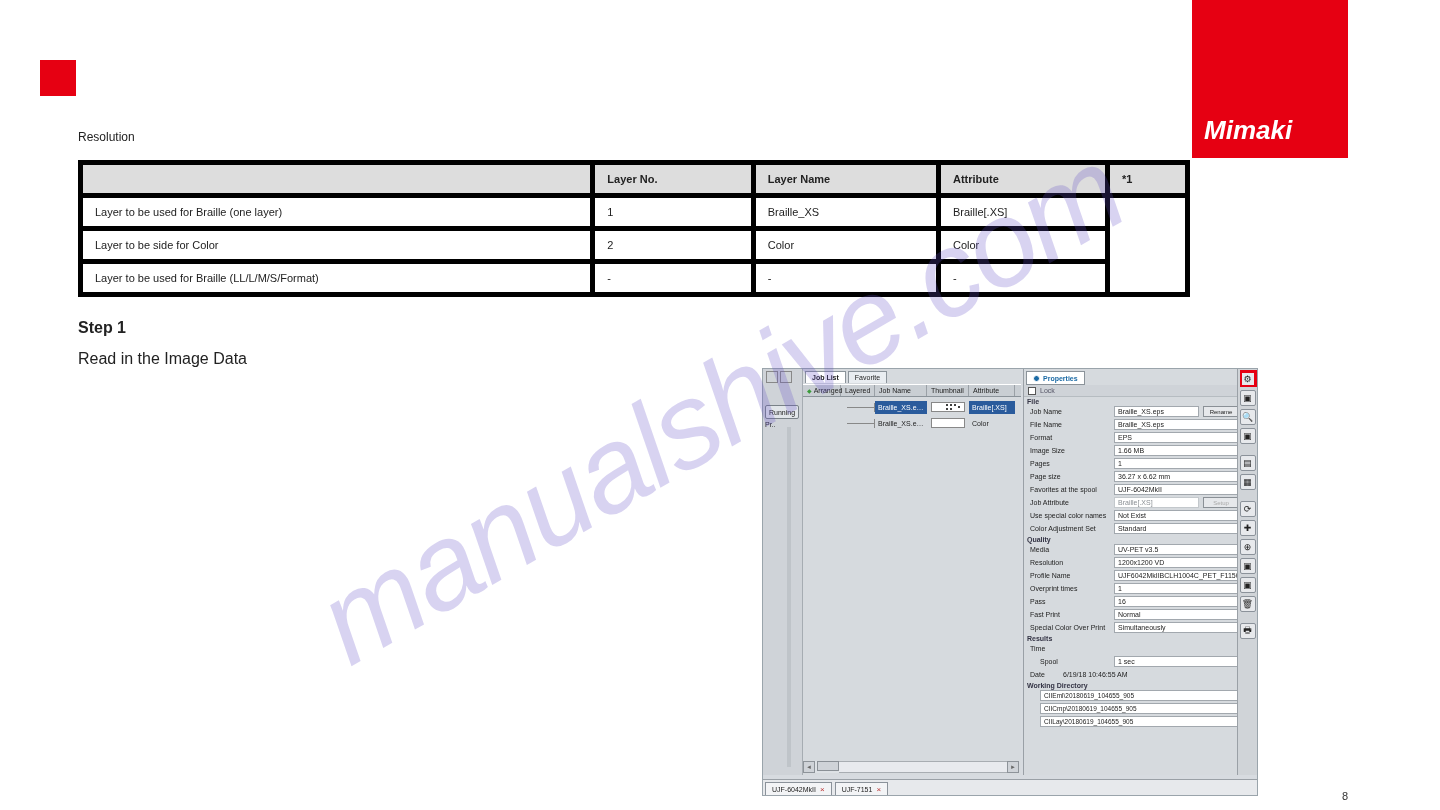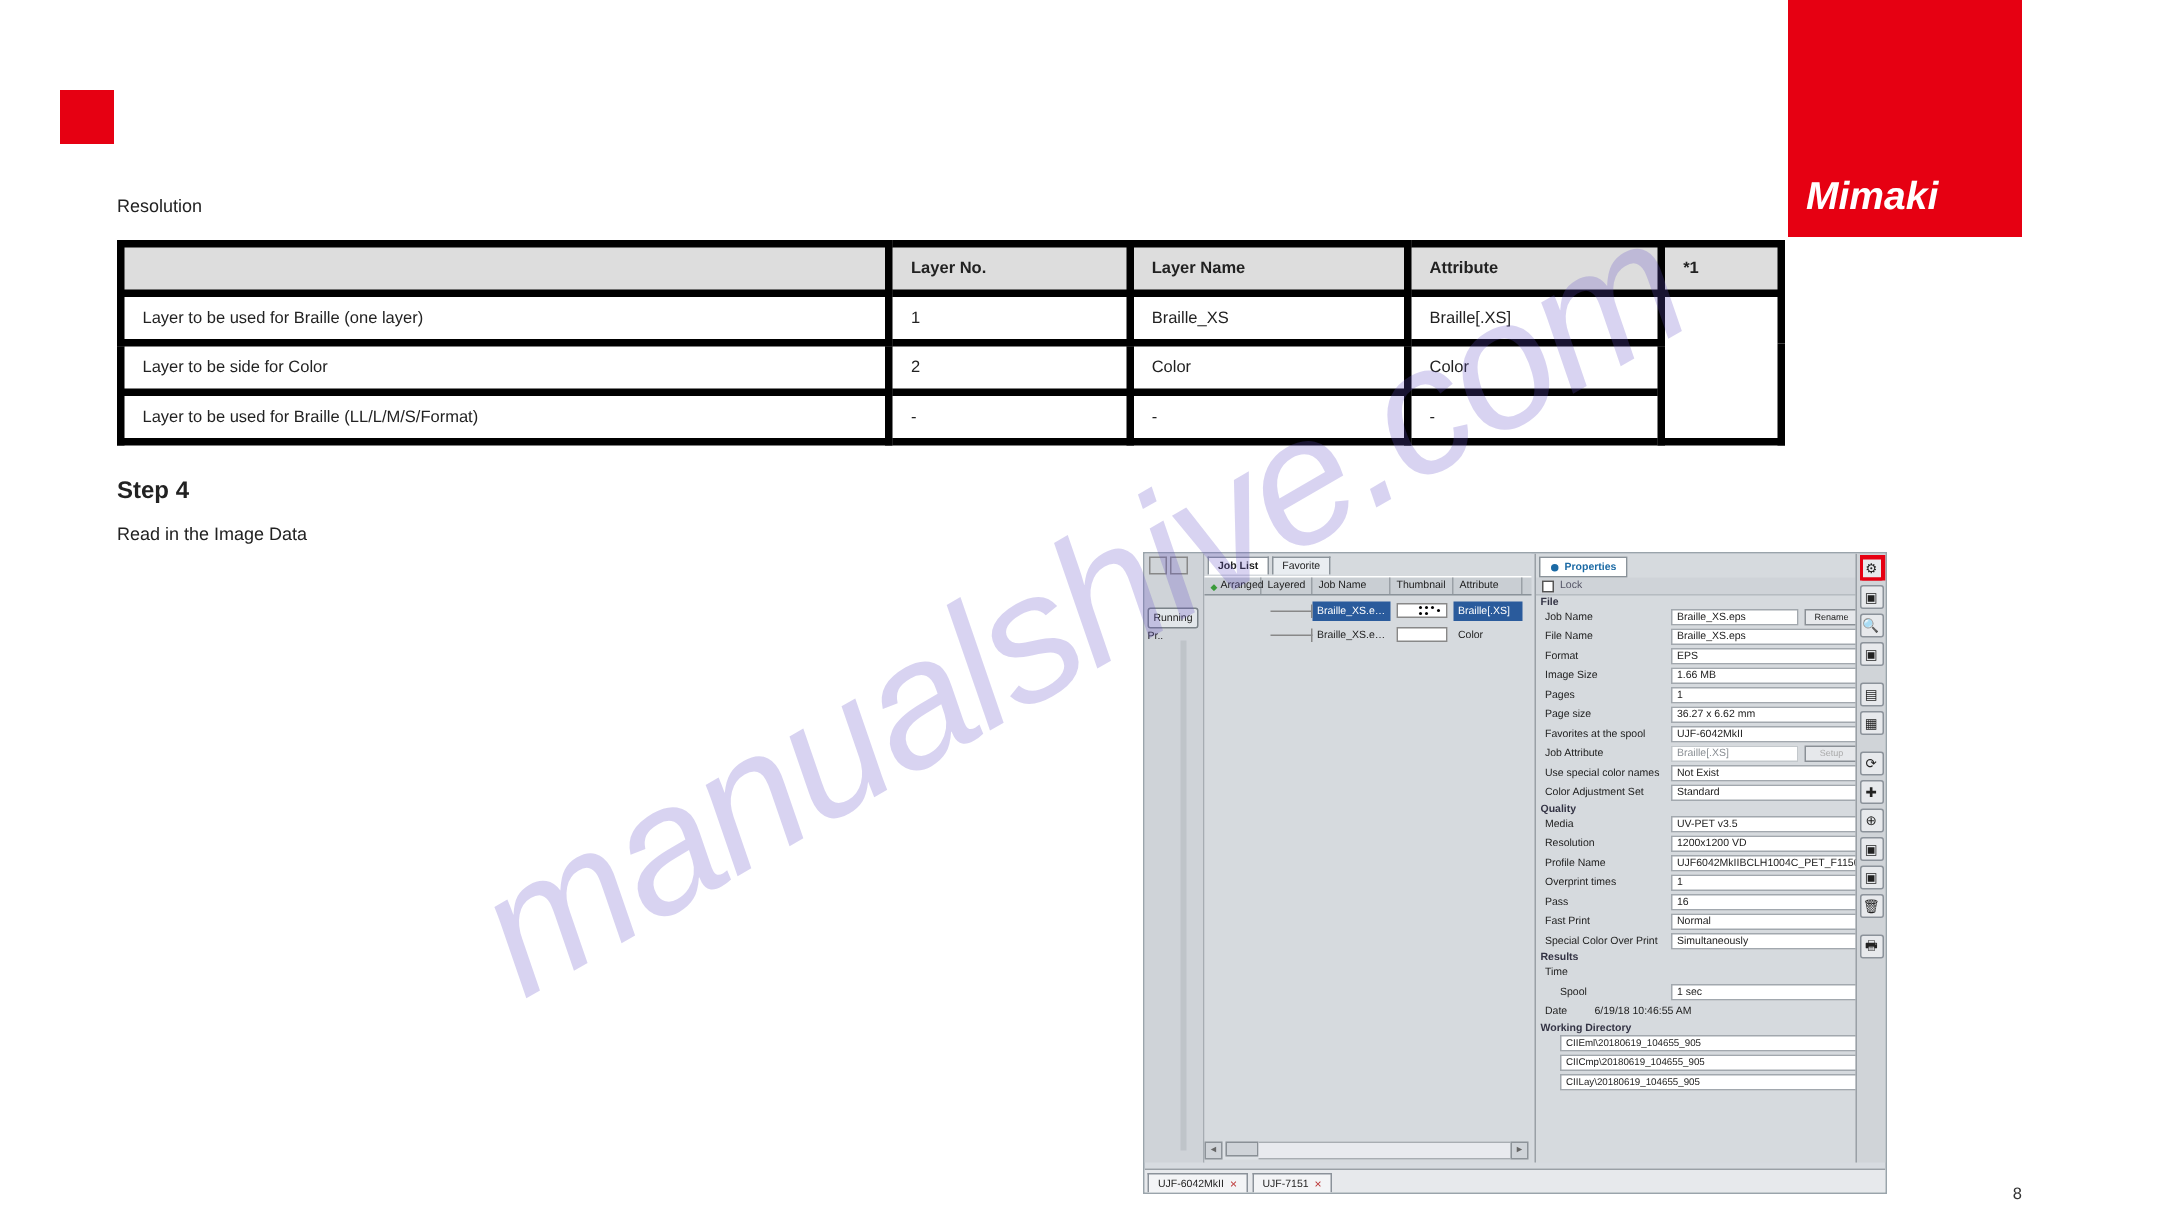--- a/index.html
+++ b/index.html
@@ -7,21 +7,21 @@
   .watermark { position: absolute; left: 50%; top: 50%; transform: translate(-50%, -50%) rotate(-30deg); font-size: 120px; color: rgba(100, 80, 200, 0.25); font-style: italic; font-weight: 400; pointer-events: none; z-index: 500; letter-spacing: -2px; }
   .red-square { position: absolute; left: 40px; top: 60px; width: 36px; height: 36px; background: #e60012; }
   .red-banner { position: absolute; right: 92px; top: 0; width: 156px; height: 158px; background: #e60012; color: #fff; display: flex; align-items: flex-end; padding: 12px; font-size: 26px; font-weight: bold; font-style: italic; }
   .main { position: absolute; left: 78px; top: 130px; width: 1200px; }
   .heading { font-size: 20px; font-weight: bold; color: #222; margin-bottom: 6px; }
   .sub { font-size: 12px; color: #222; margin-bottom: 16px; }
   table.data { border-collapse: collapse; width: 1112px; margin-bottom: 22px; }
   table.data th, table.data td { border: 5px solid #000000; padding: 8px 12px; font-size: 11px; text-align: left; color: #222; }
   table.data th { background: #ddd; font-weight: bold; }
   .step { font-size: 16px; font-weight: bold; color: #222; margin-top: 6px; }
-  .step-body { font-size: 12px; color: #222; margin-top: 10px; line-height: 1.5; max-width: 660px; }
+  .step-body { font-size: 16px; color: #222; margin-top: 10px; line-height: 1.5; max-width: 660px; }
   .step-body ol { list-style: decimal; margin-left: 24px; }
   .step-body li { margin-bottom: 10px; }
   .icon-execute { display:inline-block; width:32px; height:28px; vertical-align:middle; background:#fff; border:2px solid #a89f86; border-radius:2px; position:relative; }
   .icon-execute::before { content:""; position:absolute; left:4px; top:4px; width:20px; height:14px; background:#7aa3c8; }
   .icon-execute::after { content:""; position:absolute; left:5px; bottom:2px; width:6px; height:4px; background:#555; box-shadow: 8px 0 0 #555, 16px 0 0 #555; }
 
   
   .shot { position: absolute; left: 762px; top: 368px; width: 496px; height: 428px; background: #d7dbe0; border: 1px solid #9aa4ab; font-size: 8px; color: #222; overflow: hidden; }
   .shot-left { position:absolute; left:0; top:0; width:40px; height:406px; background:#cfd3d8; border-right:1px solid #a6acb2; }
   .shot-left .tab-running { position:absolute; left:2px; top:36px; width:34px; height:14px; background:#e2e6ea; border:1px solid #7a8288; border-radius:2px; display:flex; align-items:center; justify-content:center; font-size:7px;}
@@ -117,21 +117,21 @@
       </tr>
       <tr>
         <td>Layer to be used for Braille (LL/L/M/S/Format)</td>
         <td>-</td>
         <td>-</td>
         <td>-</td>
       </tr>
     </tbody>
   </table>
 
-  <div class="step">Step 4</div>
+  <div class="step">Step 1</div>
   <div class="step-body">
     <div style="margin-bottom:10px;">Read in the Image Data</div>
   </div>
 </div>
 
 <div class="shot">
   <div class="shot-left">
     <div class="scroll-col">
         <span></span>
         <span></span>

